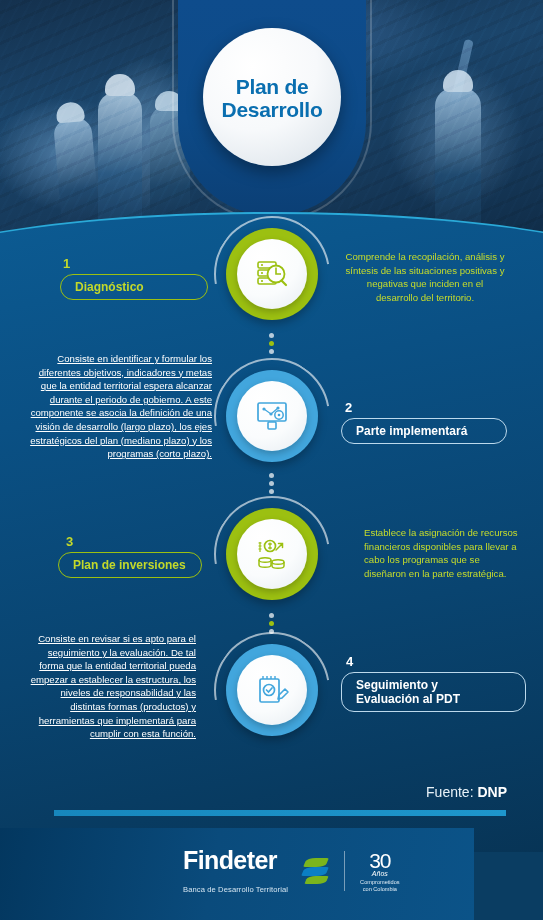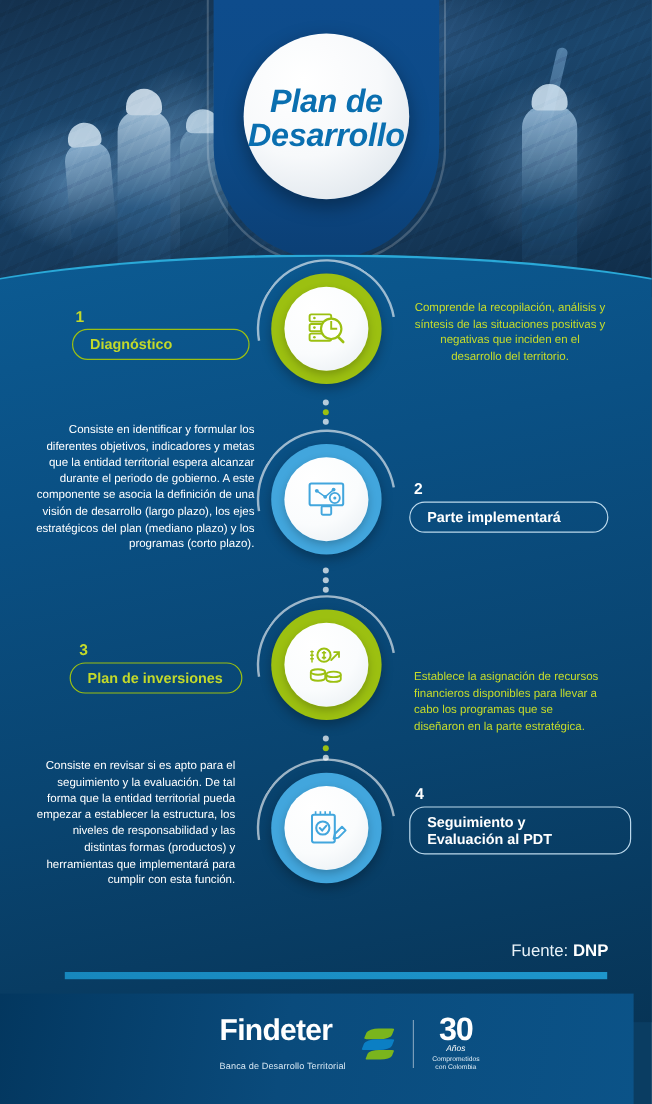--- a/index.html
+++ b/index.html
@@ -68,35 +68,35 @@
 
   
   .title-circle {
     position:absolute; left:203px; top:28px; width:138px; height:138px; border-radius:50%;
     background:radial-gradient(circle at 36% 28%, #ffffff 0%, #f7f9fb 48%, #dfe6ec 86%, #c7d2dc 100%);
     box-shadow:0 6px 16px rgba(0,0,0,.35);
     display:flex; flex-direction:column; align-items:center; justify-content:center;
     text-align:center; line-height:1.08;
   }
   .t-small { font-size:15px; color:#2e6ea6; letter-spacing:.1px; }
-  .t-big   { font-size:27px; color:#0a6fb0; font-weight:bold; letter-spacing:-.3px; margin-top:4px;font-style:italic; }
+  .t-big   { font-size:21px; color:#0a6fb0; font-weight:bold; letter-spacing:-.3px; margin-top:4px; }
 
   
   .body-wrap {
     position:absolute; left:-120px; top:212px; width:783px; height:640px;
     border-radius:50% 50% 0 0 / 70px 70px 0 0;
     background:linear-gradient(165deg,#0b5a91 0%, #0a4f81 28%, #0a436e 62%, #083császár 62%, #073252 100%);
     background:linear-gradient(168deg,#0c5c94 0%, #0a5084 30%, #094470 62%, #073354 100%);
     border-top:2px solid #2aa9d8;
   }
   .content { position:absolute; left:0; top:212px; width:543px; height:708px; }
 
   
   .footer {
-    position:absolute; left:0; bottom:0; width:528px; height:92px;
+    position:absolute; left:0; bottom:0; width:474px; height:92px;
     background:linear-gradient(100deg,#03375f 0%, #0a4b7c 45%, #0b5388 100%);
   }
   .divider-bar {
     position:absolute; left:54px; bottom:104px; width:452px; height:6px;
     background:linear-gradient(90deg,#1787bd,#1e96cc);
   }
 
   
   .source { position:absolute; right:36px; bottom:120px; font-size:14px; color:#e8f2f8; }
   .source b { color:#ffffff; font-weight:bold; }
@@ -127,41 +127,41 @@
     position:absolute; border:1.4px solid; border-radius:13px; padding:5px 14px;
     font-size:12px; font-weight:bold; line-height:1.18; white-space:pre-line;
   }
   .num { position:absolute; font-size:13px; font-weight:bold; }
   .label-box.green, .num.green { color:#c3d92a; border-color:#9cc011; }
   .label-box.white, .num.white { color:#ffffff; border-color:#bcd9ec; }
 
   
   .desc { position:absolute; font-size:9.6px; line-height:1.42; }
   .desc.green { color:#c6dc2b; }
-  .desc.white { color:#ffffff; }
+  .desc.white { color:#ffffff;text-decoration:underline; }
   .desc.right { text-align:right; }
 
   
   .conn { position:absolute; left:269px; width:6px; }
   .conn i { display:block; width:5px; height:5px; border-radius:50%; margin:3px 0; }
   .conn i.g { background:#9cc011; }
   .conn i.w { background:rgba(255,255,255,.7); }
 
   
   .logo { position:absolute; left:183px; bottom:26px; display:flex; align-items:center; gap:15px; }
   .logo-name { font-size:25px; font-weight:bold; color:#ffffff; letter-spacing:-.6px; line-height:1; }
   .logo-sub { font-size:7.6px; color:#d5e6f2; letter-spacing:.1px; margin-top:12px; }
   .swoosh { position:relative; width:26px; height:28px; }
   .swoosh span { position:absolute; border-radius:40% 10% 40% 10%; }
   .swoosh .s1 { left:2px; top:1px; width:22px; height:9px; background:#7ab51d; transform:skewX(-22deg); }
   .swoosh .s2 { left:0px; top:10px; width:24px; height:9px; background:#0b7fc4; transform:skewX(-22deg); }
   .swoosh .s3 { left:3px; top:19px; width:21px; height:8px; background:#7ab51d; transform:skewX(-22deg); }
   .vline { width:1px; height:40px; background:rgba(255,255,255,.45); }
   .anniv { text-align:center; color:#fff; }
-  .anniv .n { font-size:27px; font-weight:bold; letter-spacing:-1px; line-height:1; }
+  .anniv .n { font-size:21px; font-weight:normal; letter-spacing:-1px; line-height:1; }
   .anniv .a { font-size:7px; font-style:italic; margin-top:-1px; }
   .anniv .c { font-size:5.6px; line-height:1.25; margin-top:2px; color:#e0edf6; }
 </style>
 </head>
 <body>
 
 <div class="banner">
   <div class="photo">
     <div class="machine"></div>
     <div class="arm"></div>
@@ -233,21 +233,21 @@
     <div class="conn" style="top:258px;">
       <i class="w"></i>
         <i class="w"></i>
         <i class="w"></i>
     </div>
   </div>
 
   <div class="step">
     <div class="num green" style="left:66px; top:322px;">3</div>
     <div class="label-box green" style="left:58px; top:340px; width:144px;">Plan de inversiones</div>
-    <div class="desc green" style="left:345px; top:314px; width:160px;margin-top:32px;">Establece la asignación de recursos financieros disponibles para llevar a cabo los programas que se diseñaron en la parte estratégica.</div>
+    <div class="desc green" style="left:364px; top:314px; width:160px;">Establece la asignación de recursos financieros disponibles para llevar a cabo los programas que se diseñaron en la parte estratégica.</div>
     <div class="node" style="top:296px;">
       <div class="arc"></div>
       <div class="ring green"></div>
       <div class="inner">
         <svg width="40" height="40" viewBox="0 0 40 40">
           <circle cx="18" cy="12" r="5.5" fill="none" stroke="#9cc011" stroke-width="1.7"></circle>
           <path d="M18 8.5 v7 M16.2 10 h3.6 M16.2 14 h3.6" stroke="#9cc011" stroke-width="1.3" fill="none"></path>
           <ellipse cx="13" cy="26" rx="6" ry="2.3" fill="none" stroke="#9cc011" stroke-width="1.5"></ellipse>
           <path d="M7 26 v5 a6 2.3 0 0 0 12 0 v-5" fill="none" stroke="#9cc011" stroke-width="1.5"></path>
           <ellipse cx="26" cy="28" rx="6" ry="2.3" fill="none" stroke="#9cc011" stroke-width="1.5"></ellipse>

